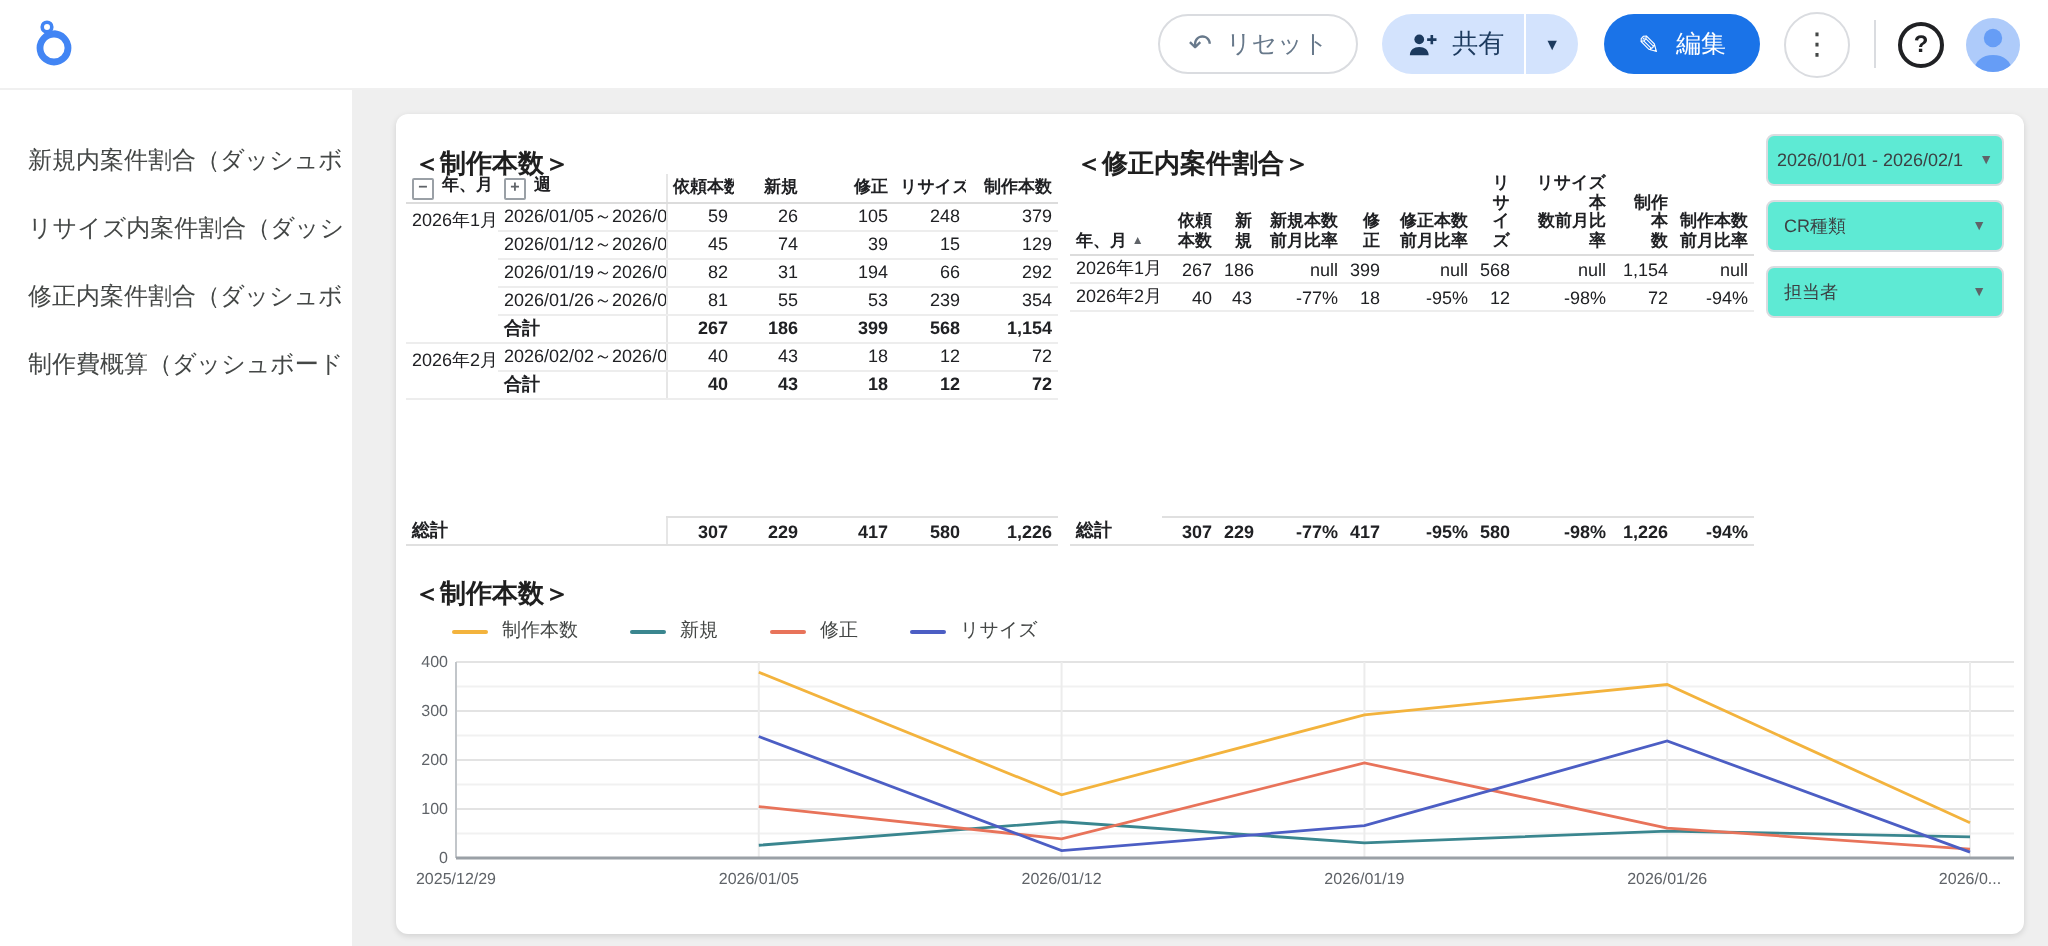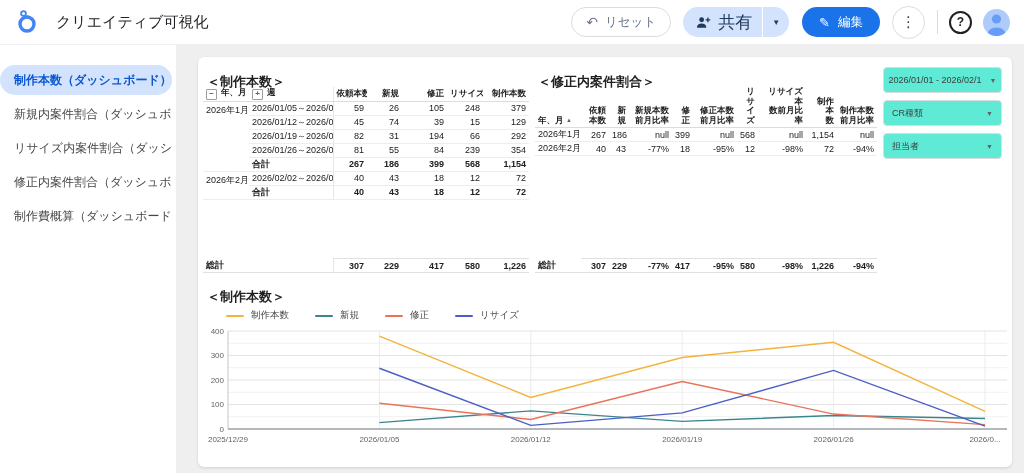--- a/index.html
+++ b/index.html
@@ -14,21 +14,21 @@
     display:flex;align-items:center;padding:0 14px;box-sizing:border-box;z-index:5;
     border-bottom:1px solid #f0f0f0;
   }
   .logo{width:26px;height:26px;flex:0 0 auto}
   .app-title{font-size:15px;color:#202124;margin-left:16px;white-space:nowrap}
   .btn{height:30px;border-radius:15px;display:flex;align-items:center;box-sizing:border-box;
        font-size:12.5px;cursor:pointer;user-select:none;white-space:nowrap}
   .btn-reset{margin-left:auto;border:1px solid #dadce0;background:#fff;color:#68798b;padding:0 14px;gap:7px}
   .btn-reset .ic{font-size:14px;line-height:1}
   .share-wrap{display:flex;height:30px;border-radius:15px;overflow:hidden;background:#d3e3fd;color:#1c3a5e;margin-left:12px}
-  .share-main{display:flex;align-items:center;gap:7px;padding:0 10px 0 13px;cursor:pointer;font-size:17px}
+  .share-main{display:flex;align-items:center;gap:7px;padding:0 10px 0 13px;cursor:pointer;font-size:13px}
   .share-caret{display:flex;align-items:center;padding:0 9px;border-left:1px solid #ffffff;cursor:pointer;font-size:8px}
   .btn-edit{background:#1a73e8;color:#fff;padding:0 17px;gap:8px;margin-left:13px}
   .btn-edit .ic{font-size:13px;line-height:1}
   .btn-more{width:31px;height:31px;border:1px solid #dadce0;border-radius:50%;display:flex;align-items:center;
             justify-content:center;color:#444746;font-size:15px;margin-left:12px;cursor:pointer;background:#fff}
   .hdr-divider{width:1px;height:24px;background:#dadce0;margin-left:12px}
   .btn-help{width:19px;height:19px;border:2px solid #202124;border-radius:50%;display:flex;align-items:center;
             justify-content:center;font-size:12px;font-weight:bold;color:#202124;margin-left:11px;cursor:pointer}
   .avatar{width:27px;height:27px;border-radius:50%;background:#aecbfa;margin-left:11px;cursor:pointer;overflow:hidden;display:flex;align-items:flex-end;justify-content:center}
   
@@ -73,21 +73,20 @@
 </style>
 </head>
 <body>
 
 <div class="app-header">
   <svg class="logo" viewBox="0 0 26 26">
     <circle cx="13" cy="15" r="7" fill="none" stroke="#4285f4" stroke-width="3.4"></circle>
     <circle cx="9.5" cy="4.5" r="2.4" fill="none" stroke="#4285f4" stroke-width="1.8"></circle>
     <circle cx="13.5" cy="7.8" r="1.5" fill="#4285f4"></circle>
   </svg>
-  <div class="app-title">クリエイティブ可視化</div>
 
   <div class="btn btn-reset">
     <span class="ic">↶</span>
     <span>リセット</span>
   </div>
 
   <div class="share-wrap">
     <div class="share-main">
       <svg width="15" height="15" viewBox="0 0 16 16">
         <circle cx="6" cy="5" r="2.6" fill="#1c3a5e"></circle>
@@ -119,23 +118,20 @@
   <div class="avatar">
     <svg width="27" height="27" viewBox="0 0 27 27">
       <circle cx="13.5" cy="10" r="4.6" fill="#669df6"></circle>
       <path d="M4 27c0-5.5 4.3-8.5 9.5-8.5S23 21.5 23 27z" fill="#669df6"></path>
     </svg>
   </div>
 </div>
 
 <div class="main">
   <div class="sidebar">
-      <div class="side-item active">
-        <span>制作本数（ダッシュボード）</span>
-      </div>
       <div class="side-item">
         <span>新規内案件割合（ダッシュボ...</span>
       </div>
       <div class="side-item">
         <span>リサイズ内案件割合（ダッシ...</span>
       </div>
       <div class="side-item">
         <span>修正内案件割合（ダッシュボ...</span>
       </div>
       <div class="side-item">
@@ -191,21 +187,21 @@
               <td class="num vline">82</td>
               <td class="num">31</td>
               <td class="num">194</td>
               <td class="num">66</td>
               <td class="num">292</td>
             </tr>
             <tr>
               <td>2026/01/26～2026/02/01 ...</td>
               <td class="num vline">81</td>
               <td class="num">55</td>
-              <td class="num">84</td>
+              <td class="num">53</td>
               <td class="num">239</td>
               <td class="num">354</td>
             </tr>
             <tr>
               <td class="bold">合計</td>
               <td class="num bold vline">267</td>
               <td class="num bold">186</td>
               <td class="num bold">399</td>
               <td class="num bold">568</td>
               <td class="num bold">1,154</td>

